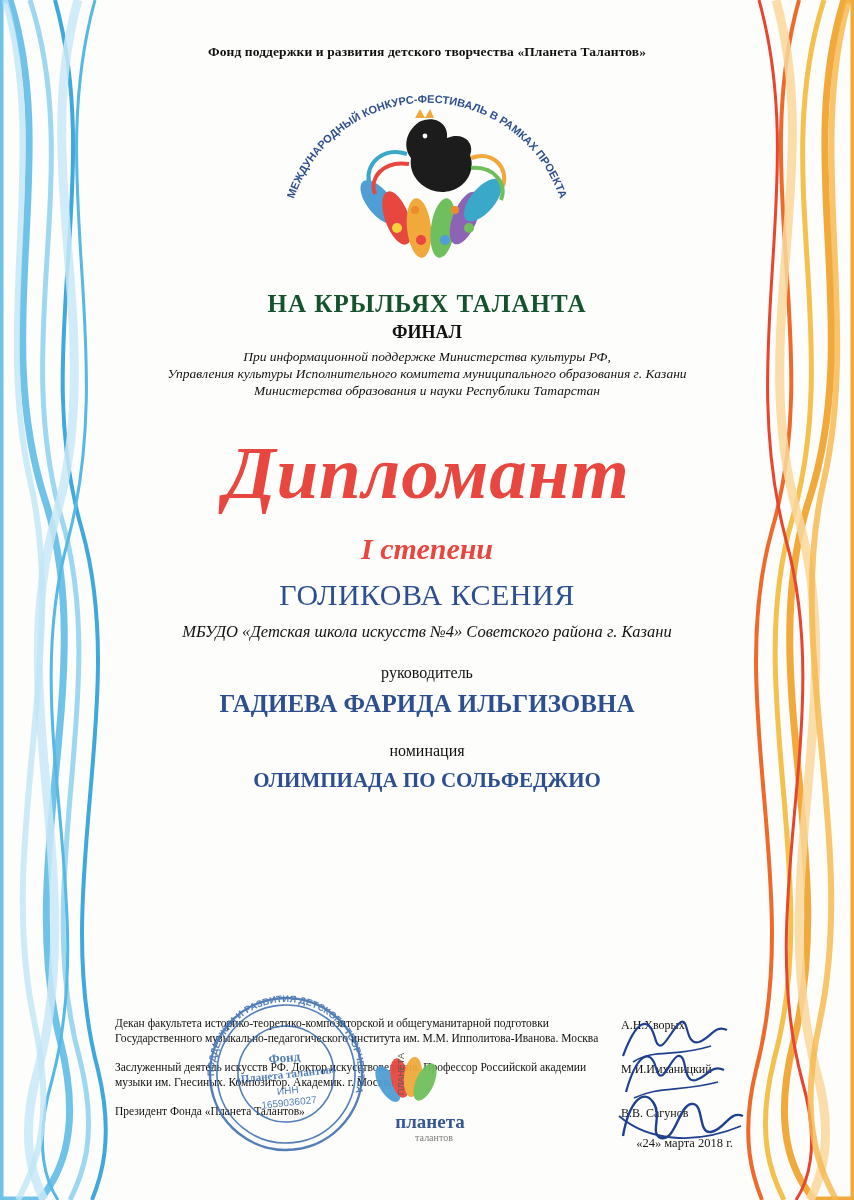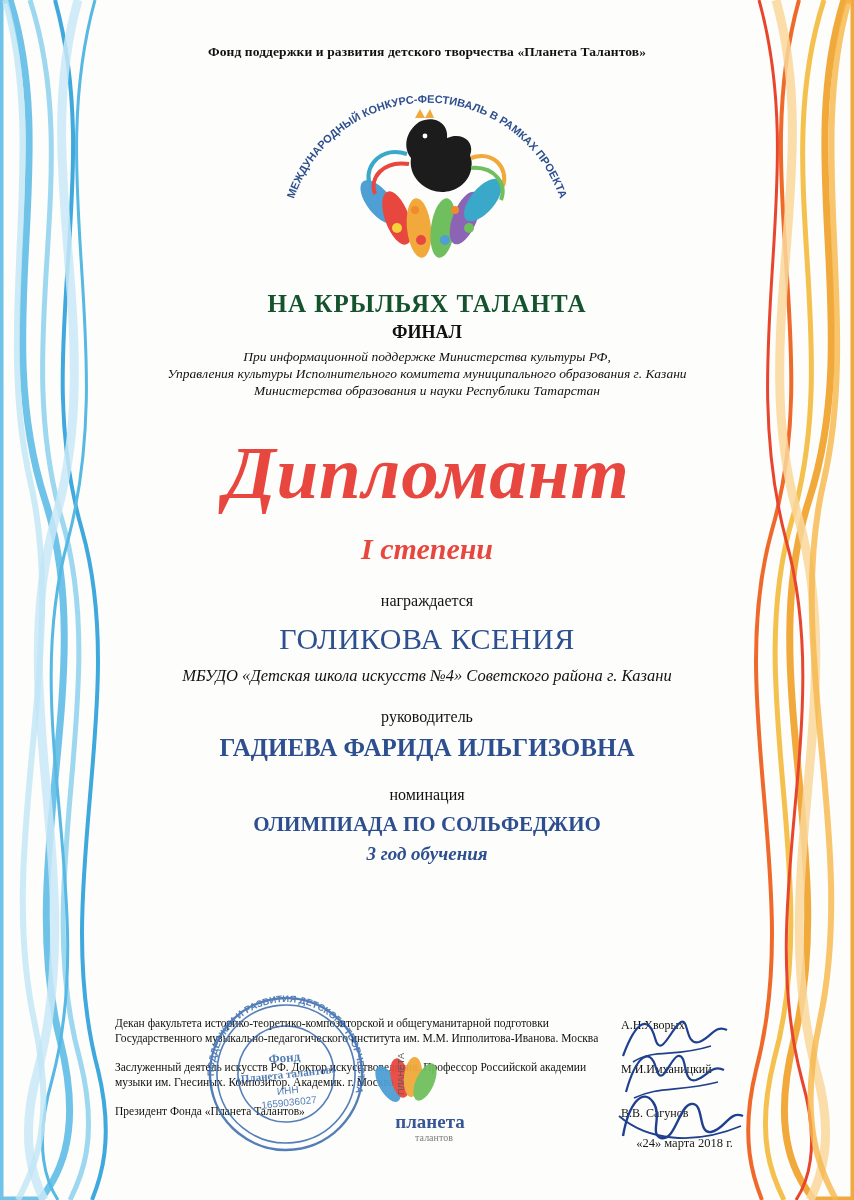--- a/index.html
+++ b/index.html
@@ -257,30 +257,28 @@
 
     <div class="support">
       <div>При информационной поддержке Министерства культуры РФ,</div>
       <div>Управления культуры Исполнительного комитета муниципального образования г. Казани</div>
       <div>Министерства образования и науки Республики Татарстан</div>
     </div>
 
     <div class="diplomant">Дипломант</div>
     <div class="degree">I степени</div>
 
-    <div class="awarded">награждается</div>
     <div class="laureate">ГОЛИКОВА КСЕНИЯ</div>
     <div class="school">МБУДО «Детская школа искусств №4» Советского района г. Казани</div>
 
     <div class="leader-label">руководитель</div>
     <div class="leader">ГАДИЕВА ФАРИДА ИЛЬГИЗОВНА</div>
 
     <div class="nomination-label">номинация</div>
     <div class="nomination">ОЛИМПИАДА ПО СОЛЬФЕДЖИО</div>
-    <div class="year">3 год обучения</div>
   </div>
 
   <div class="footer">
 
     <div class="sig-block">
       <div class="sig-text">Декан факультета историко-теоретико-композиторской и общегуманитарной подготовки Государственного музыкально-педагогического института им. М.М. Ипполитова-Иванова. Москва</div>
       <div class="sig-name">А.Н.Хворых</div>
     </div>
 
     <div class="sig-block">

